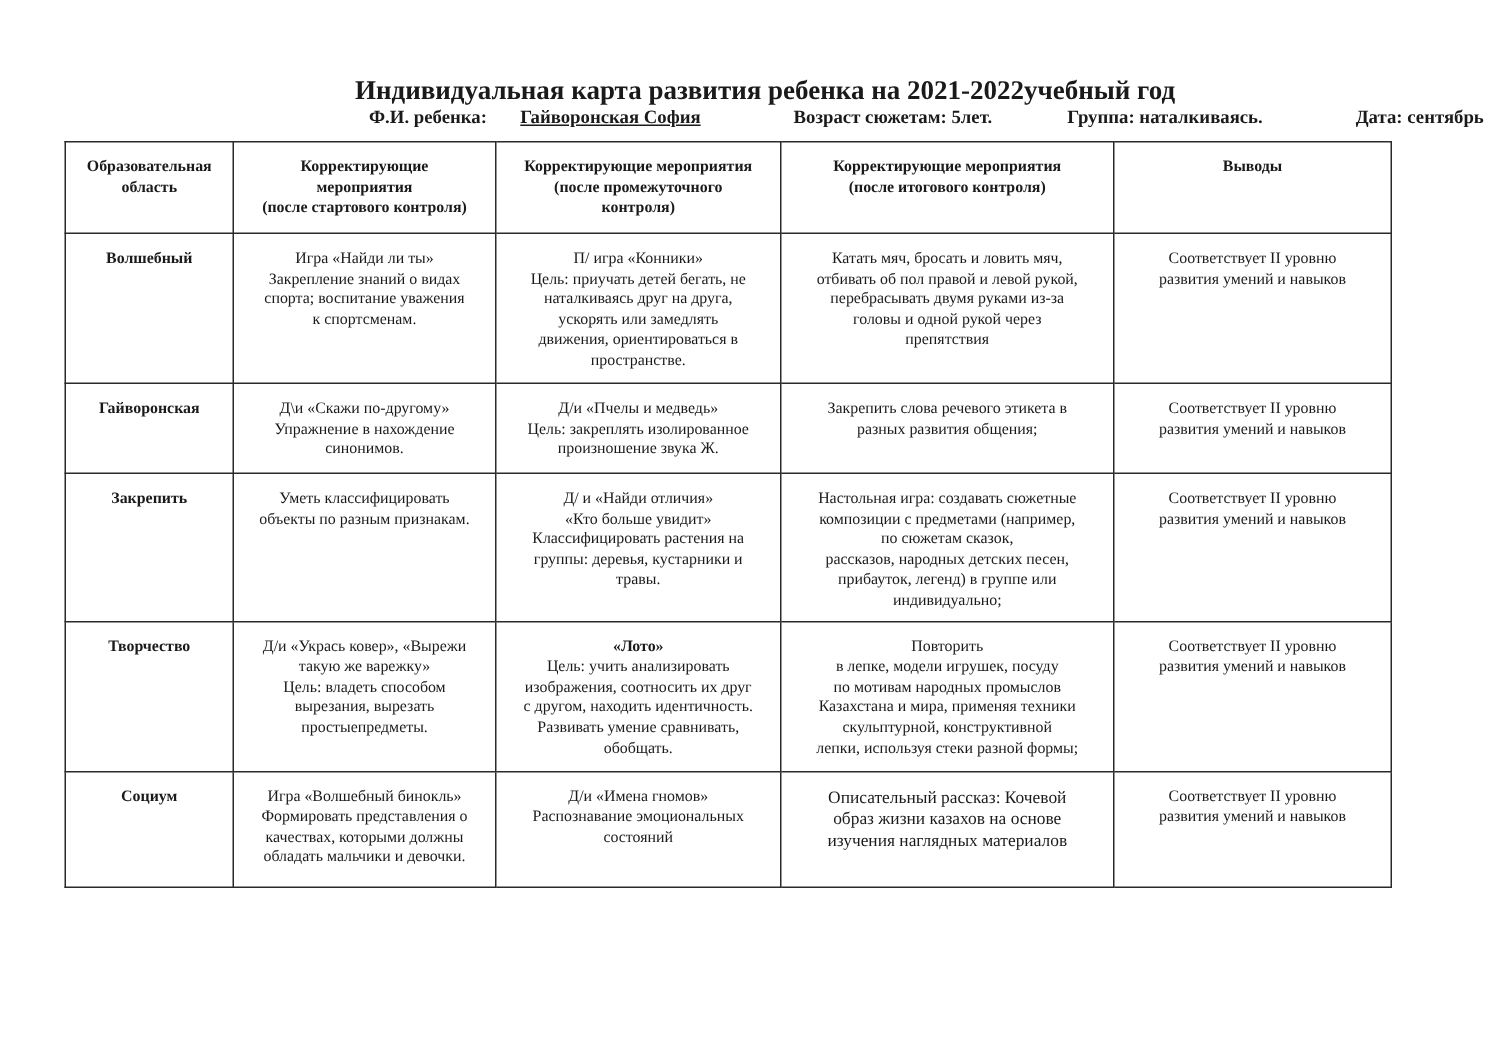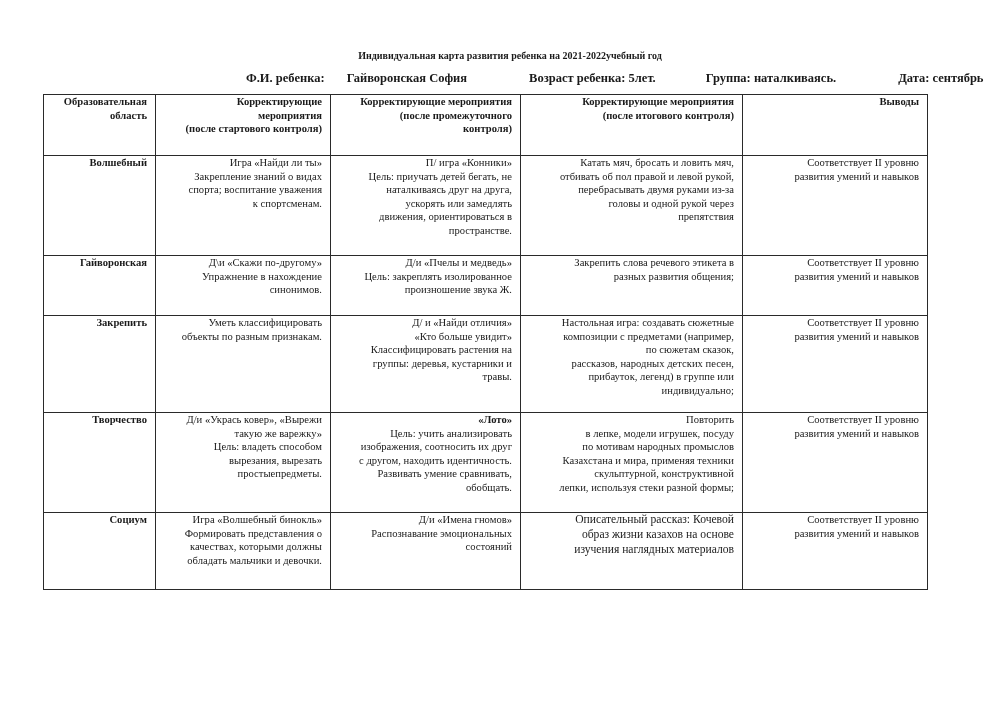--- a/index.html
+++ b/index.html
@@ -1,46 +1,46 @@
 <!DOCTYPE html>
 <html><head>
 <meta charset="utf-8">
 <style>
   html, body { margin: 0; padding: 0; background: #ffffff; }
   body { width: 1000px; height: 707px; position: relative; overflow: hidden;
          font-family: "Liberation Serif", "DejaVu Serif", serif; color: #1a1a1a; }
   .title { position: absolute; top: 50px; left: 0; width: 1000px; text-align: center;
-           font-size: 10px; font-weight: bold; padding-left: 20px; box-sizing: border-box; }
+           font-size: 18px; font-weight: bold; padding-left: 20px; box-sizing: border-box; }
   .subtitle { position: absolute; top: 71px; left: 230px; font-size: 12.5px; font-weight: bold;
               white-space: pre; }
   .subtitle span { white-space: pre; margin-left: 16px; }
-  .subtitle .name { }
+  .subtitle .name { text-decoration: underline; }
   .gap1 { display: inline-block; width: 30px; }
   .gap2 { display: inline-block; width: 18px; }
   table { position: absolute; top: 94px; left: 43px; border-collapse: collapse;
           width: 884px; table-layout: fixed; font-size: 10.6px; line-height: 13.6px; }
-  td, th { border: 1.5px solid #2a2a2a; vertical-align: top; text-align: right;
-           padding: 0 8px 6px 8px; white-space: pre-line; }
+  td, th { border: 1.5px solid #2a2a2a; vertical-align: top; text-align: center;
+           padding: 10px 8px 6px 8px; white-space: pre-line; }
   th { font-weight: bold; font-size: 10.6px; }
   td.area { font-weight: bold; }
   tr.h { height: 61px; }
   tr.r1 { height: 100px; }
   tr.r2 { height: 60px; }
   tr.r3 { height: 97px; }
   tr.r4 { height: 100px; }
   tr.r5 { height: 77px; }
   .bigger { font-size: 11.6px; line-height: 14.8px; }
   .b { font-weight: bold; }
 </style>
 </head>
 <body>
 
 <div class="title">Индивидуальная карта развития ребенка на 2021-2022учебный год</div>
 
-<div class="subtitle"><span>Ф.И. ребенка:</span>  <span class="name">Гайворонская София</span><span class="gap1"></span><span>Возраст ребенка: 5лет.</span><span class="gap2"></span><span>Группа: наталкиваясь.</span><span class="gap1"></span><span>Дата: сентябрь</span></div>
+<div class="subtitle"><span>Ф.И. ребенка:</span>  <span class="name">Гайворонская София</span><span class="gap1"></span><span>Возраст сюжетам: 5лет.</span><span class="gap2"></span><span>Группа: наталкиваясь.</span><span class="gap1"></span><span>Дата: сентябрь</span></div>
 
 <table>
   <colgroup>
     <col style="width:112px">
     <col style="width:175px">
     <col style="width:190px">
     <col style="width:222px">
     <col style="width:185px">
   </colgroup>
   <tbody>

